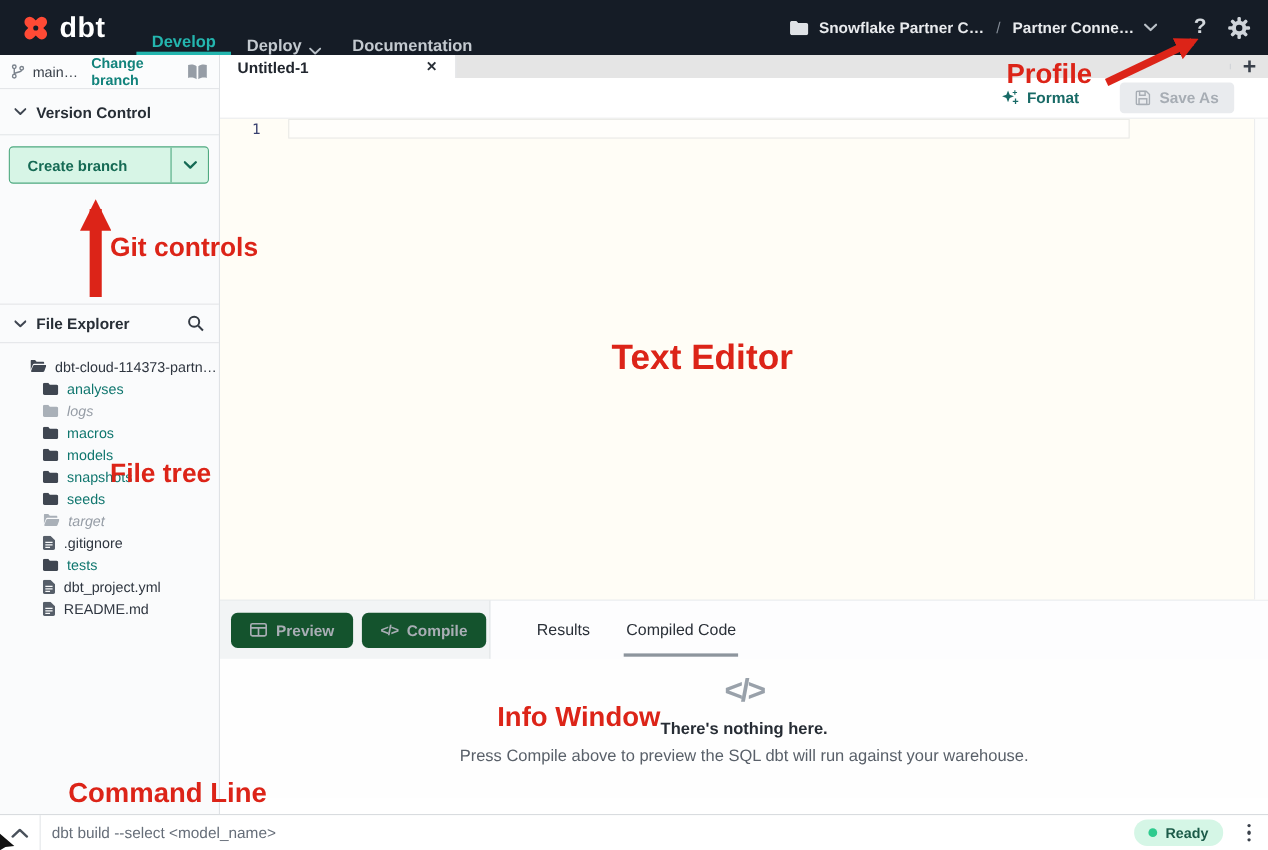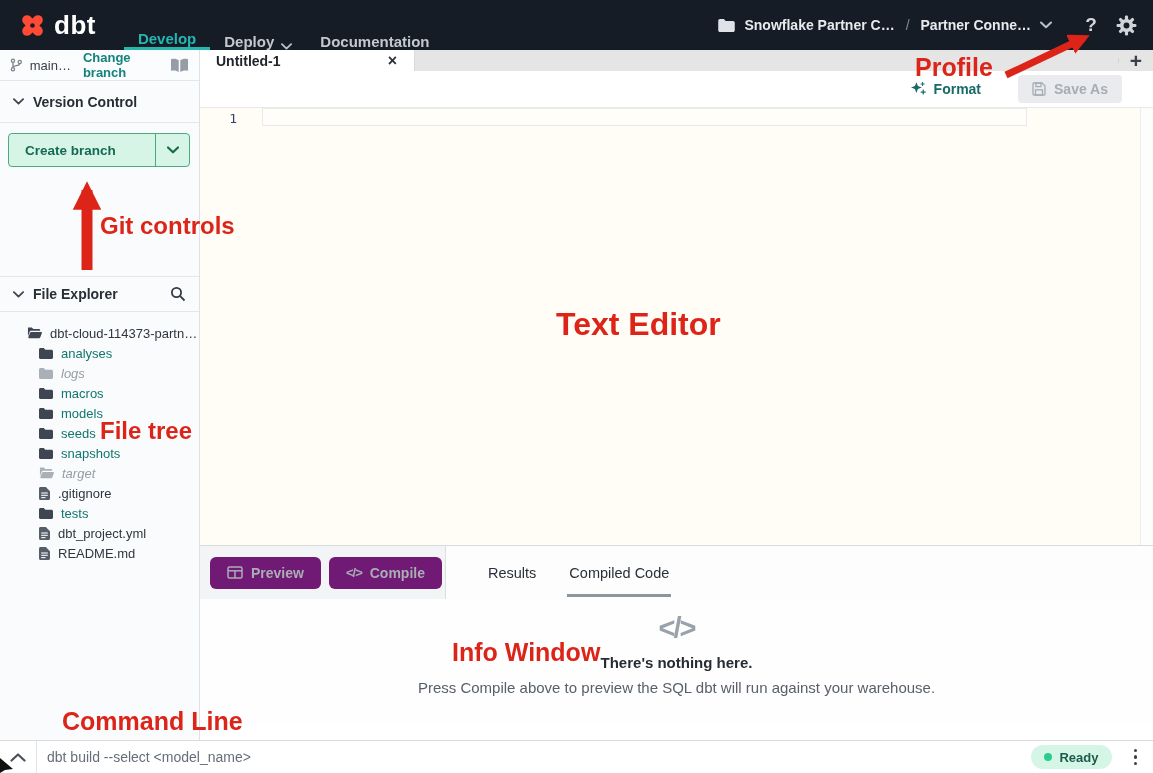--- a/index.html
+++ b/index.html
@@ -66,21 +66,21 @@
 
   .editor { position:relative; height:437px; background:#fffdf6; flex-shrink:0; cursor:text; }
   .gutter-num { position:absolute; left:22px; top:3px; width:15px; text-align:right; font-family:"DejaVu Sans Mono", monospace; font-size:13px; color:#373f6e; }
   .current-line { position:absolute; left:62px; top:0; width:765px; height:18px; background:#fffefb; border:1px solid #e9e9e5; }
   .editor-right-gutter { position:absolute; left:940px; top:0; bottom:0; width:13px; background:#fdfdfc; border-left:1px solid #ecedee; }
 
   
   .bottom-panel { height:180px; border-top:1px solid #d8dbde; display:flex; flex-direction:column; flex-shrink:0; }
   .panel-header { height:53px; display:flex; align-items:stretch; flex-shrink:0; }
   .panel-header-left { width:246px; background:#f2f4f5; display:flex; align-items:center; gap:8px; padding-left:10px; border-right:1px solid #dcdfe2; }
-  .panel-btn { display:flex; align-items:center; gap:8px; height:32px; padding:0 17px; background:#701a75; border-radius:6px; color:#a9aeb5; font-size:14px; font-weight:600; cursor:default; }
+  .panel-btn { display:flex; align-items:center; gap:8px; height:32px; padding:0 17px; background:#14532d; border-radius:6px; color:#a9aeb5; font-size:14px; font-weight:600; cursor:default; }
   .compile-glyph { font-size:13px; font-weight:700; letter-spacing:-1px; }
   .panel-tabs { flex:1; background:#fdfdfe; display:flex; align-items:stretch; padding-left:42px; }
   .panel-tab { display:flex; align-items:center; margin-right:33px; font-size:14.5px; color:#2a3038; position:relative; cursor:pointer; }
   .panel-tab.active::after { content:""; position:absolute; left:-2px; right:-2px; bottom:2px; height:3px; background:#8d959d; }
   .panel-content { flex:1; background:#fefefe; display:flex; flex-direction:column; align-items:center; padding-top:13px; }
   .empty-icon { font-size:29px; font-weight:800; color:#99a1aa; letter-spacing:-2px; font-family:"Liberation Sans", sans-serif; }
   .empty-title { margin-top:9px; font-size:15px; font-weight:700; color:#262c34; }
   .empty-hint { margin-top:8px; font-size:15px; color:#596069; }
 
   
@@ -250,29 +250,29 @@
               </svg>
             </span>
           <span>models</span>
         </div>
         <div class="tree-item child folder">
           <span class="ticon">
               <svg width="14" height="11" viewBox="0 0 14 11" fill="currentColor">
                 <path d="M0 1.5 C0 .7 .7 0 1.5 0 H4.8 L6.3 1.7 H12.5 C13.3 1.7 14 2.4 14 3.2 V9.5 C14 10.3 13.3 11 12.5 11 H1.5 C.7 11 0 10.3 0 9.5 Z"></path>
               </svg>
             </span>
+          <span>snapshots</span>
+        </div>
+        <div class="tree-item child folder">
+          <span class="ticon">
+              <svg width="14" height="11" viewBox="0 0 14 11" fill="currentColor">
+                <path d="M0 1.5 C0 .7 .7 0 1.5 0 H4.8 L6.3 1.7 H12.5 C13.3 1.7 14 2.4 14 3.2 V9.5 C14 10.3 13.3 11 12.5 11 H1.5 C.7 11 0 10.3 0 9.5 Z"></path>
+              </svg>
+            </span>
           <span>seeds</span>
-        </div>
-        <div class="tree-item child folder">
-          <span class="ticon">
-              <svg width="14" height="11" viewBox="0 0 14 11" fill="currentColor">
-                <path d="M0 1.5 C0 .7 .7 0 1.5 0 H4.8 L6.3 1.7 H12.5 C13.3 1.7 14 2.4 14 3.2 V9.5 C14 10.3 13.3 11 12.5 11 H1.5 C.7 11 0 10.3 0 9.5 Z"></path>
-              </svg>
-            </span>
-          <span>snapshots</span>
         </div>
         <div class="tree-item child muted">
           <span class="ticon">
               <svg width="15" height="12" viewBox="0 0 16 12" fill="currentColor">
                 <path d="M1.5 0 H5.2 L6.7 1.7 H13 C13.6 1.7 14 2.1 14 2.7 V3.6 H4.3 C3.7 3.6 3.2 4 3 4.5 L1 9.4 V1.5 C1 .7 1 0 1.5 0 Z"></path>
                 <path d="M4.6 4.8 H15.2 C15.8 4.8 16.1 5.3 15.9 5.9 L14.2 10.6 C14 11.2 13.5 11.6 12.9 11.6 H2.2 C1.5 11.6 1.2 11 1.4 10.4 L3.2 5.7 C3.4 5.2 4 4.8 4.6 4.8 Z"></path>
               </svg>
             </span>
           <span>target</span>
         </div>

